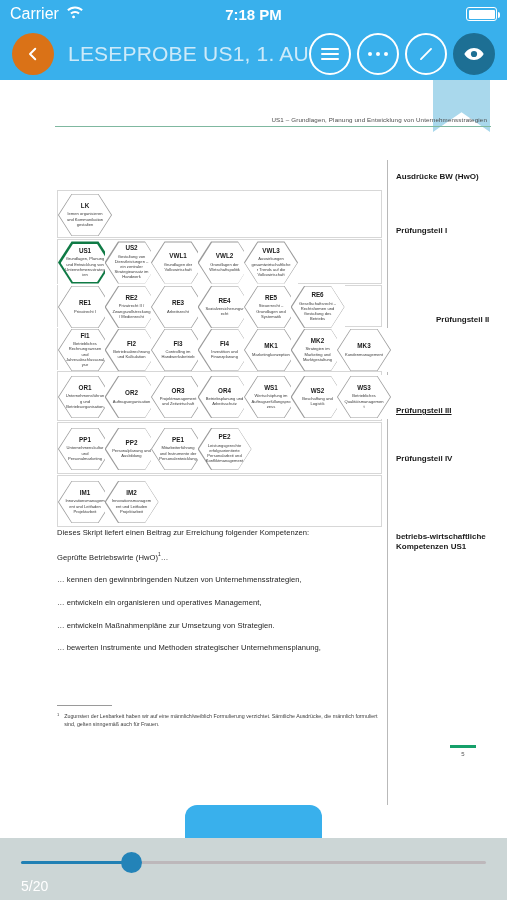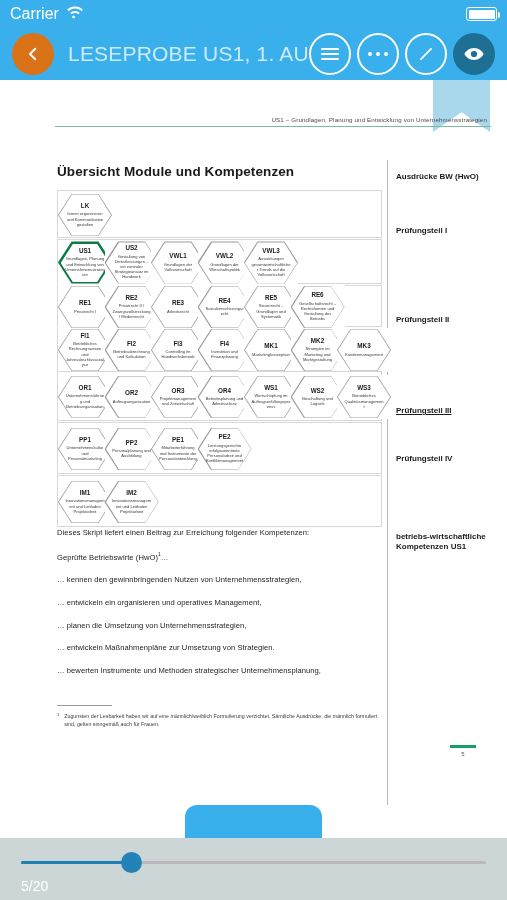--- a/index.html
+++ b/index.html
@@ -203,20 +203,21 @@
 
 <div class="statusbar">
   <div class="sb-left">
     <span>Carrier</span>
     <span>
       <svg viewBox="0 0 24 18" width="18" height="14" fill="#ffffff">
         <path d="M12 15.5a1.9 1.9 0 1 0 0 .01zM12 10.2c1.7 0 3.3.67 4.5 1.8l1.8-1.9A9.3 9.3 0 0 0 12 7.5a9.3 9.3 0 0 0-6.3 2.6l1.8 1.9a6.5 6.5 0 0 1 4.5-1.8zM12 4.3c3.3 0 6.3 1.27 8.6 3.4l1.8-1.9A14.7 14.7 0 0 0 12 1.6 14.7 14.7 0 0 0 1.6 5.8l1.8 1.9A12.3 12.3 0 0 1 12 4.3z"></path>
       </svg>
     </span>
   </div>
+  <div class="sb-center">7:18 PM</div>
   <div class="sb-right">
     <span class="battery">
         <i></i>
       </span>
   </div>
 </div>
 
 <div class="navbar">
   <div class="back-btn">
     <svg viewBox="0 0 24 24" fill="none" stroke="#ffffff" stroke-width="2.6" stroke-linecap="round" stroke-linejoin="round">
@@ -257,21 +258,20 @@
 
 <div class="page">
 
   <div class="ribbon"></div>
 
   <div class="doc-header">
     <div class="hdr-text">US1 – Grundlagen, Planung und Entwicklung von Unternehmensstrategien</div>
     <div class="hdr-rule"></div>
   </div>
 
-  <div class="page-title">Übersicht Module und Kompetenzen</div>
 
   <div class="vrule"></div>
 
   <div class="diagram" id="diagram">
       <div class="hexrow" style="height: 48px;">
         <div class="hex" style="left: 0px; top: 2px; width: 54px; height: 44px;">
           <span class="hexshape"></span>
           <span class="hexinner"></span>
           <span class="code">LK</span>
           <span class="desc">lernen organisieren und Kommunikation gestalten</span>
@@ -473,32 +473,31 @@
           <span class="hexinner"></span>
           <span class="code">IM2</span>
           <span class="desc">Innovationsmanagement und Leitfaden Projektarbeit</span>
         </div>
       </div>
     </div>
 
   <div class="rlabels" id="rlabels">
       <div class="rlabel" style="top: 12px;">Ausdrücke BW (HwO)</div>
       <div class="rlabel" style="top: 66px; text-align: center;">Prüfungsteil I</div>
-      <div class="rlabel" style="top: 155px;">Prüfungsteil II</div>
+      <div class="rlabel" style="top: 155px; margin-left: 40px;">Prüfungsteil II</div>
       <div class="rlabel" style="top: 246px; text-decoration: underline;">Prüfungsteil III</div>
       <div class="rlabel" style="top: 294px;">Prüfungsteil IV</div>
       <div class="rlabel" style="top: 355px; margin-top: 17px;">betriebs-wirtschaftliche Kompetenzen US1</div>
     </div>
 
   <div class="body-copy" id="body-copy">
       <p>Dieses Skript liefert einen Beitrag zur Erreichung folgender Kompetenzen:</p>
       <p><span>Geprüfte Betriebswirte (HwO)</span><sup>1</sup><span>…</span></p>
       <p>… kennen den gewinnbringenden Nutzen von Unternehmensstrategien,</p>
       <p>… entwickeln ein organisieren und operatives Management,</p>
-      <p>… planen die Umsetzung von Unternehmensstrategien,</p>
       <p>… entwickeln Maßnahmenpläne zur Umsetzung von Strategien.</p>
       <p>… bewerten Instrumente und Methoden strategischer Unternehmensplanung,</p>
     </div>
 
   <div class="footrule"></div>
   <div class="footnote">
     <span class="fmark">1</span>
     <span>Zugunsten der Lesbarkeit haben wir auf eine männlich/weiblich Formulierung verzichtet. Sämtliche Ausdrücke, die männlich formuliert sind, gelten sinngemäß auch für Frauen.</span>
   </div>
 

